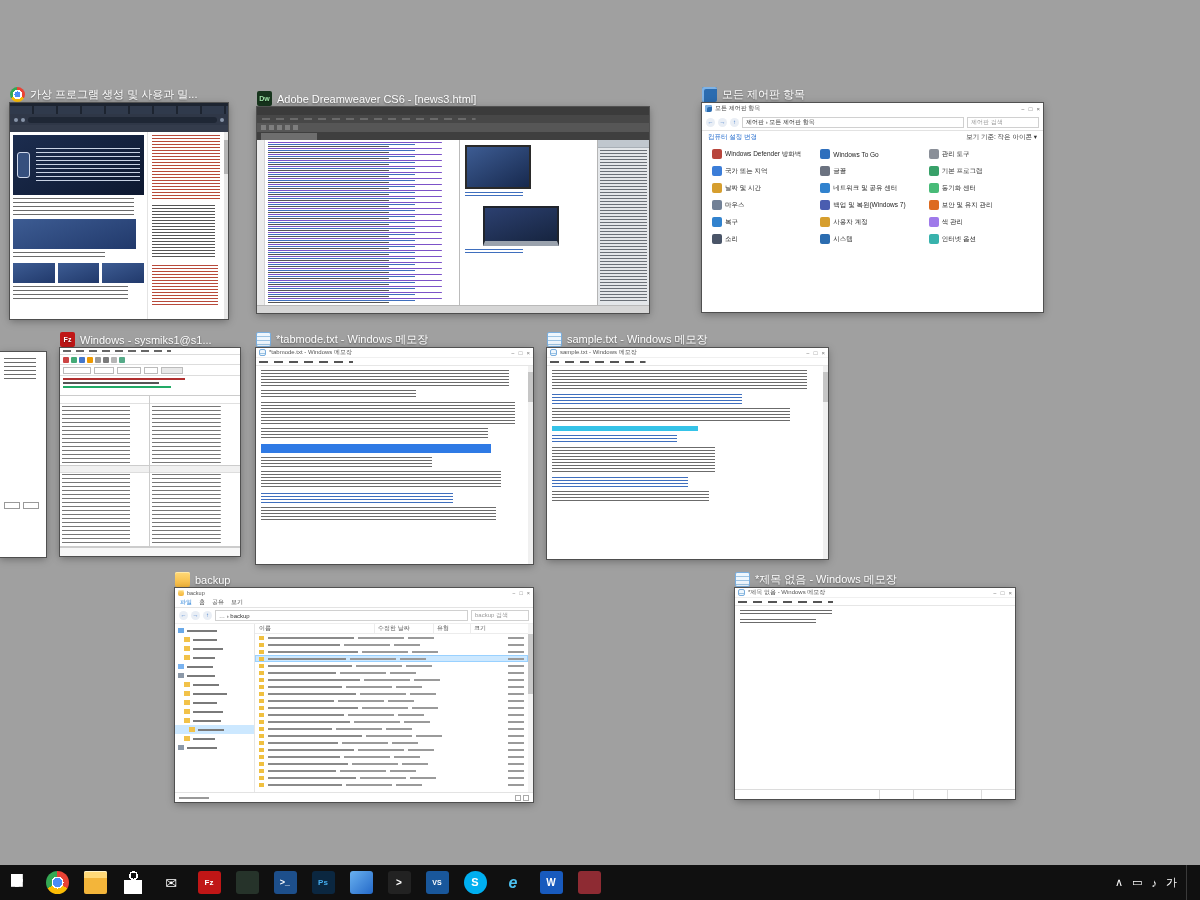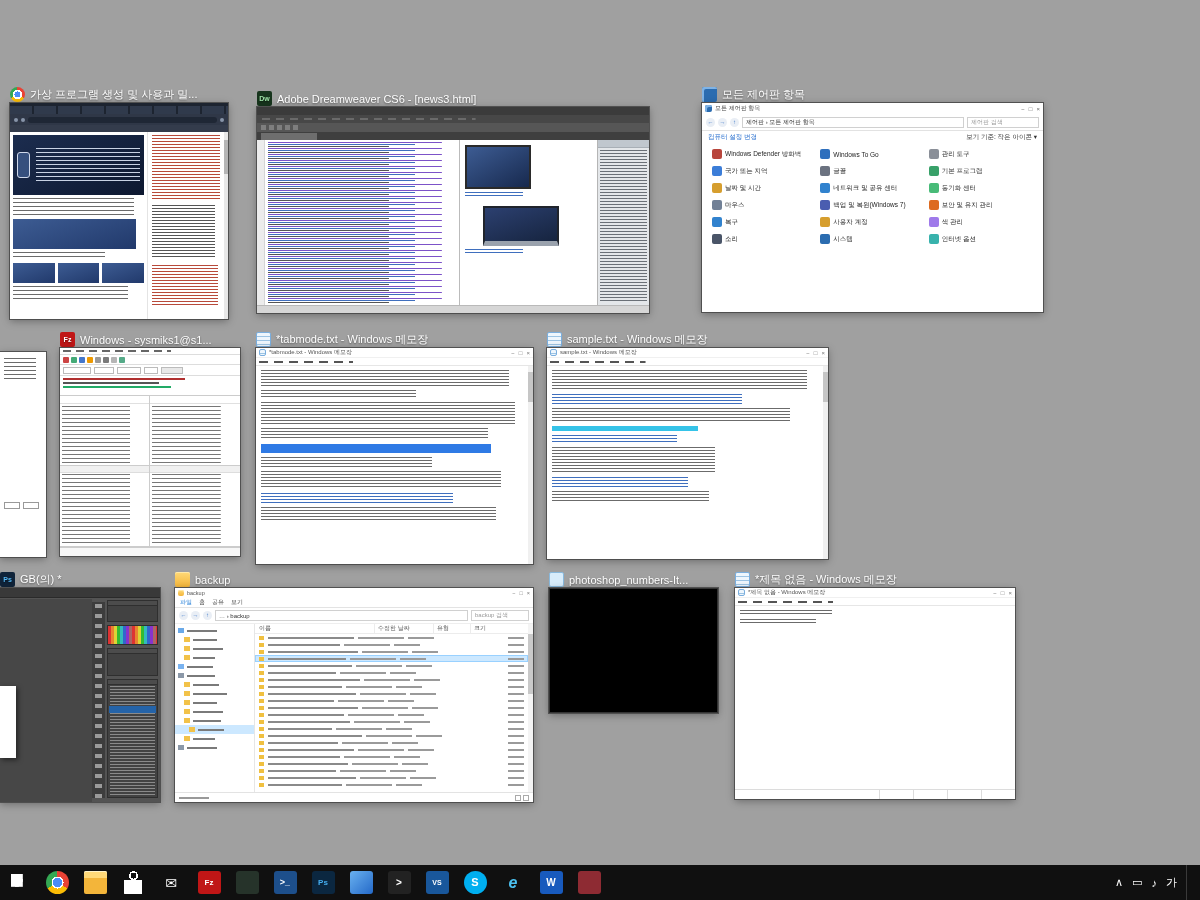--- a/index.html
+++ b/index.html
@@ -505,46 +505,20 @@
         <div class="tx3" style="height:26px;width:60%"></div>
         <div class="tx3" style="height:10px;width:50%;--lc:#3f6fbe"></div>
         <div class="tx3" style="height:12px;width:58%"></div>
       </div>
       <div class="np-scroll">
           <i></i>
         </div>
     </div>
   </div>
 
-  <div class="thumb" style="left:0;top:571px;width:160px">
-    <div class="thumb-title">
-      <span class="wicon photoshop">Ps</span>
-      <span>GB(의) *</span>
-    </div>
-    <div class="thumb-win ps-win" style="height:214px">
-      <div class="ps-top"></div>
-      <div class="ps-canvas"></div>
-      <div class="ps-doc"></div>
-      <div class="ps-iconbar"></div>
-      <div class="ps-panels">
-        <div class="ps-pan" style="height:22px">
-            <div class="hd"></div>
-          </div>
-        <div class="ps-pan ps-swatch"></div>
-        <div class="ps-pan" style="height:28px">
-            <div class="hd"></div>
-          </div>
-        <div class="ps-pan" style="flex:1">
-          <div class="hd"></div>
-          <div class="ps-rows tx3"></div>
-          <div class="ps-sel"></div>
-        </div>
-      </div>
-    </div>
-  </div>
 
   <div class="thumb" style="left:175px;top:571px;width:358px">
     <div class="thumb-title">
       <span class="wicon folder"></span>
       <span>backup</span>
     </div>
     <div class="thumb-win" style="height:214px">
       <div class="ex-cap">
         <span class="wicon folder" style="width:6px;height:6px"></span>
         <span>backup</span>
@@ -797,29 +771,20 @@
       <div class="ex-status">
         <span class="b1"></span>
         <span class="views">
           <i></i>
           <i></i>
         </span>
       </div>
     </div>
   </div>
 
-  <div class="thumb" style="left:549px;top:571px;width:169px">
-    <div class="thumb-title">
-      <span class="wicon image"></span>
-      <span>photoshop_numbers-It...</span>
-    </div>
-    <div class="thumb-win black-win" style="height:125px">
-      <div style="flex:1;background:#000"></div>
-    </div>
-  </div>
 
   <div class="thumb" style="left:735px;top:571px;width:280px">
     <div class="thumb-title">
       <span class="wicon notepad"></span>
       <span>*제목 없음 - Windows 메모장</span>
     </div>
     <div class="thumb-win" style="height:211px">
       <div class="np-cap">
         <span class="wicon notepad" style="width:7px;height:7px"></span>
         <span>*제목 없음 - Windows 메모장</span>

